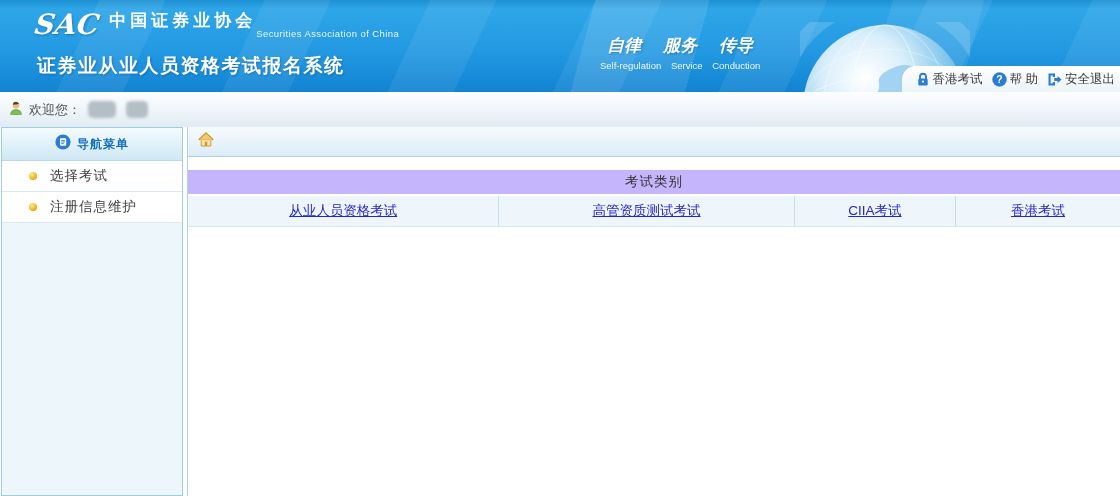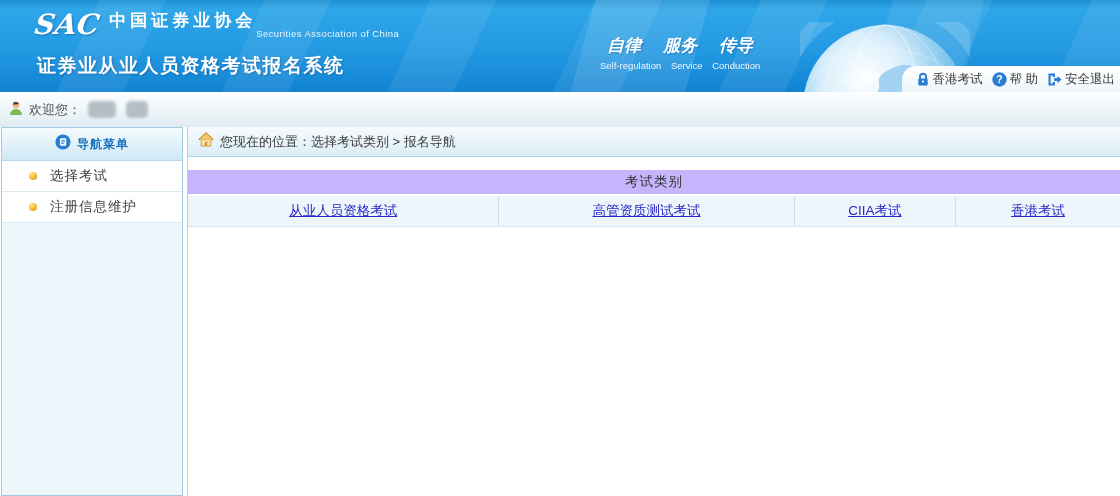--- a/index.html
+++ b/index.html
@@ -179,21 +179,20 @@
   <div class="main">
     <div class="breadcrumb">
       <span>
         <svg width="16" height="15" viewBox="0 0 16 15">
           <path d="M3.2 7.4h9.6V14H3.2z" fill="#fbe3a8" stroke="#d29a3a" stroke-width="1"></path>
           <path d="M.8 7.9 8 1.2l7.2 6.7" fill="none" stroke="#d29a3a" stroke-width="1.7"></path>
           <path d="M8 1.9l6 5.6H2z" fill="#f5c96b"></path>
           <rect x="6.7" y="9.6" width="2.6" height="4.4" fill="#d29a3a"></rect>
         </svg>
       </span>
-      <span class="crumb-text">您现在的位置：选择考试类别 &gt; 报名导航</span>
     </div>
 
     <div class="exam-table">
       <div class="tbl-head">
         <span>考试类别</span>
       </div>
       <div class="tbl-row">
         <div class="tbl-cell c1">
           <a>从业人员资格考试</a>
         </div>

